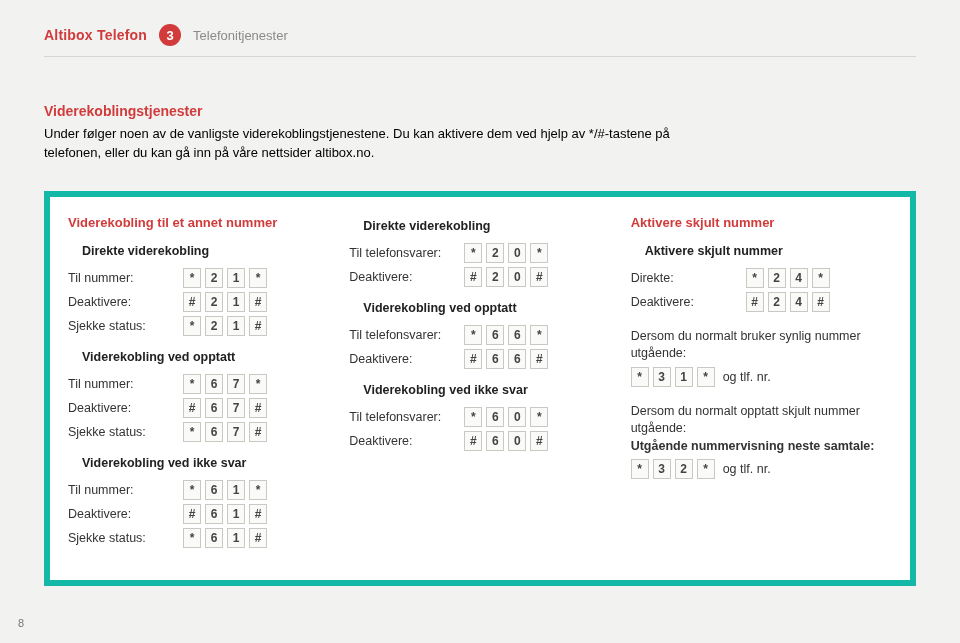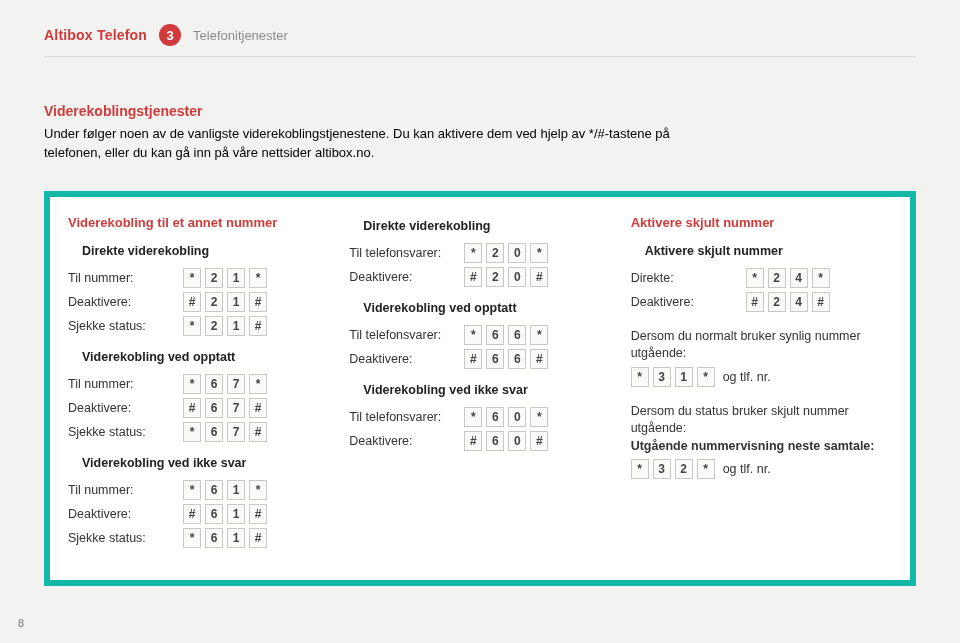--- a/index.html
+++ b/index.html
@@ -276,21 +276,21 @@
         <span class="keys">
             <span class="key">*</span>
             <span class="key">3</span>
             <span class="key">1</span>
             <span class="key">*</span>
           </span>
         <span class="inline-text">og tlf. nr.</span>
       </div>
 
       <div class="note">
-        <span>Dersom du status bruker skjult nummer utgående:</span>
+        <span>Dersom du normalt opptatt skjult nummer utgående:</span>
         <span class="em">Utgående nummervisning neste samtale:</span>
       </div>
       <div class="row">
         <span class="keys">
             <span class="key">*</span>
             <span class="key">3</span>
             <span class="key">2</span>
             <span class="key">*</span>
           </span>
         <span class="inline-text">og tlf. nr.</span>

